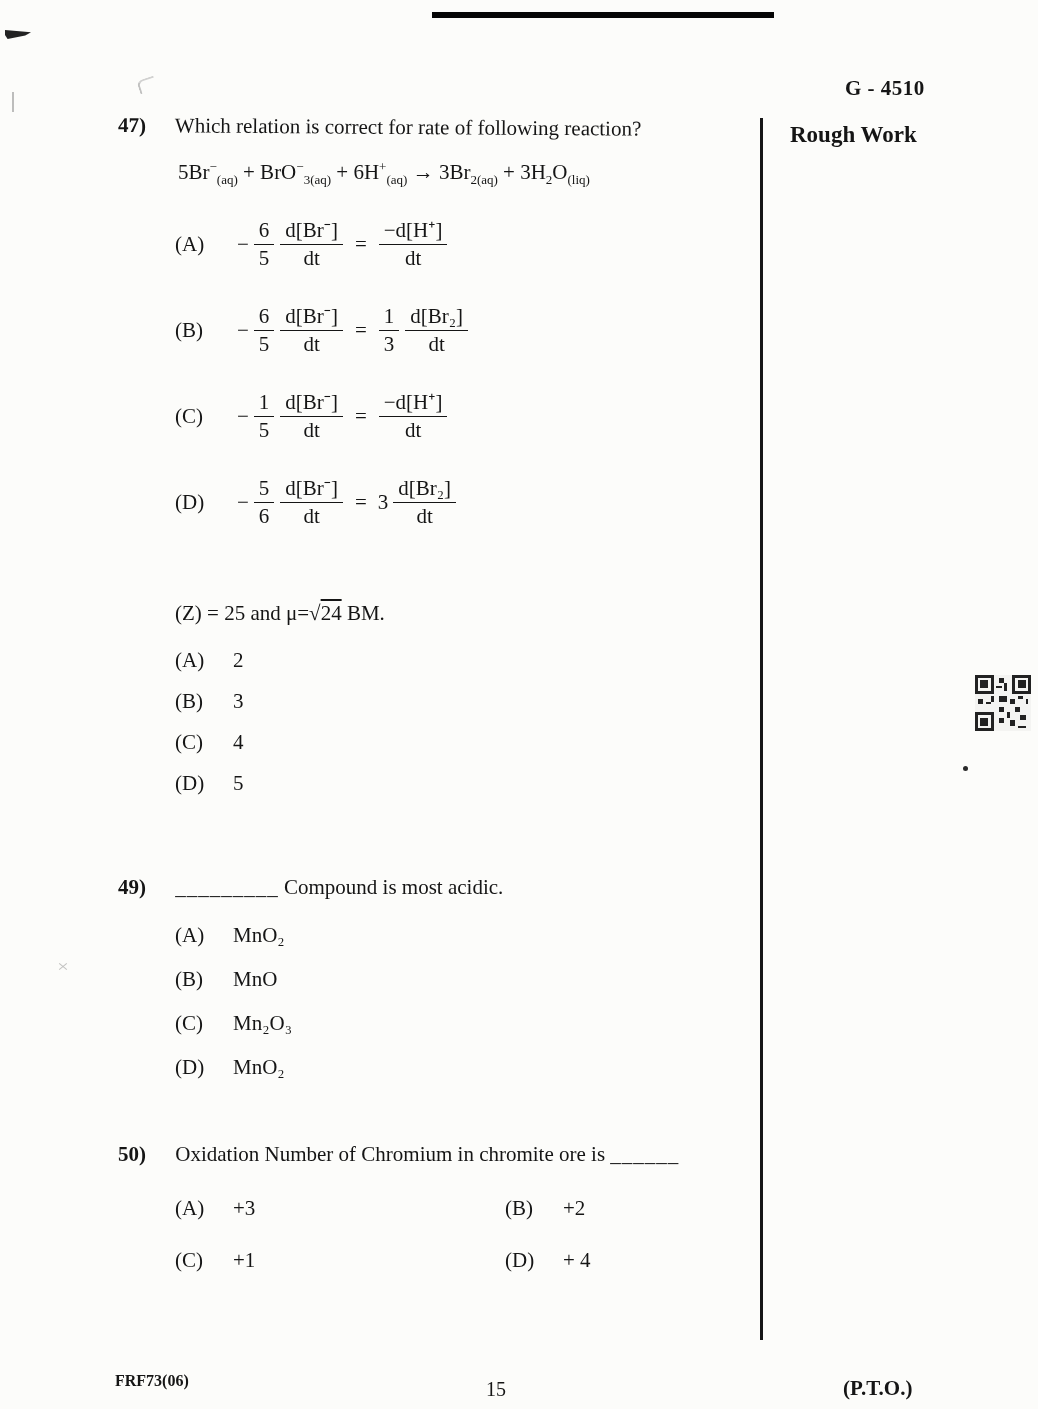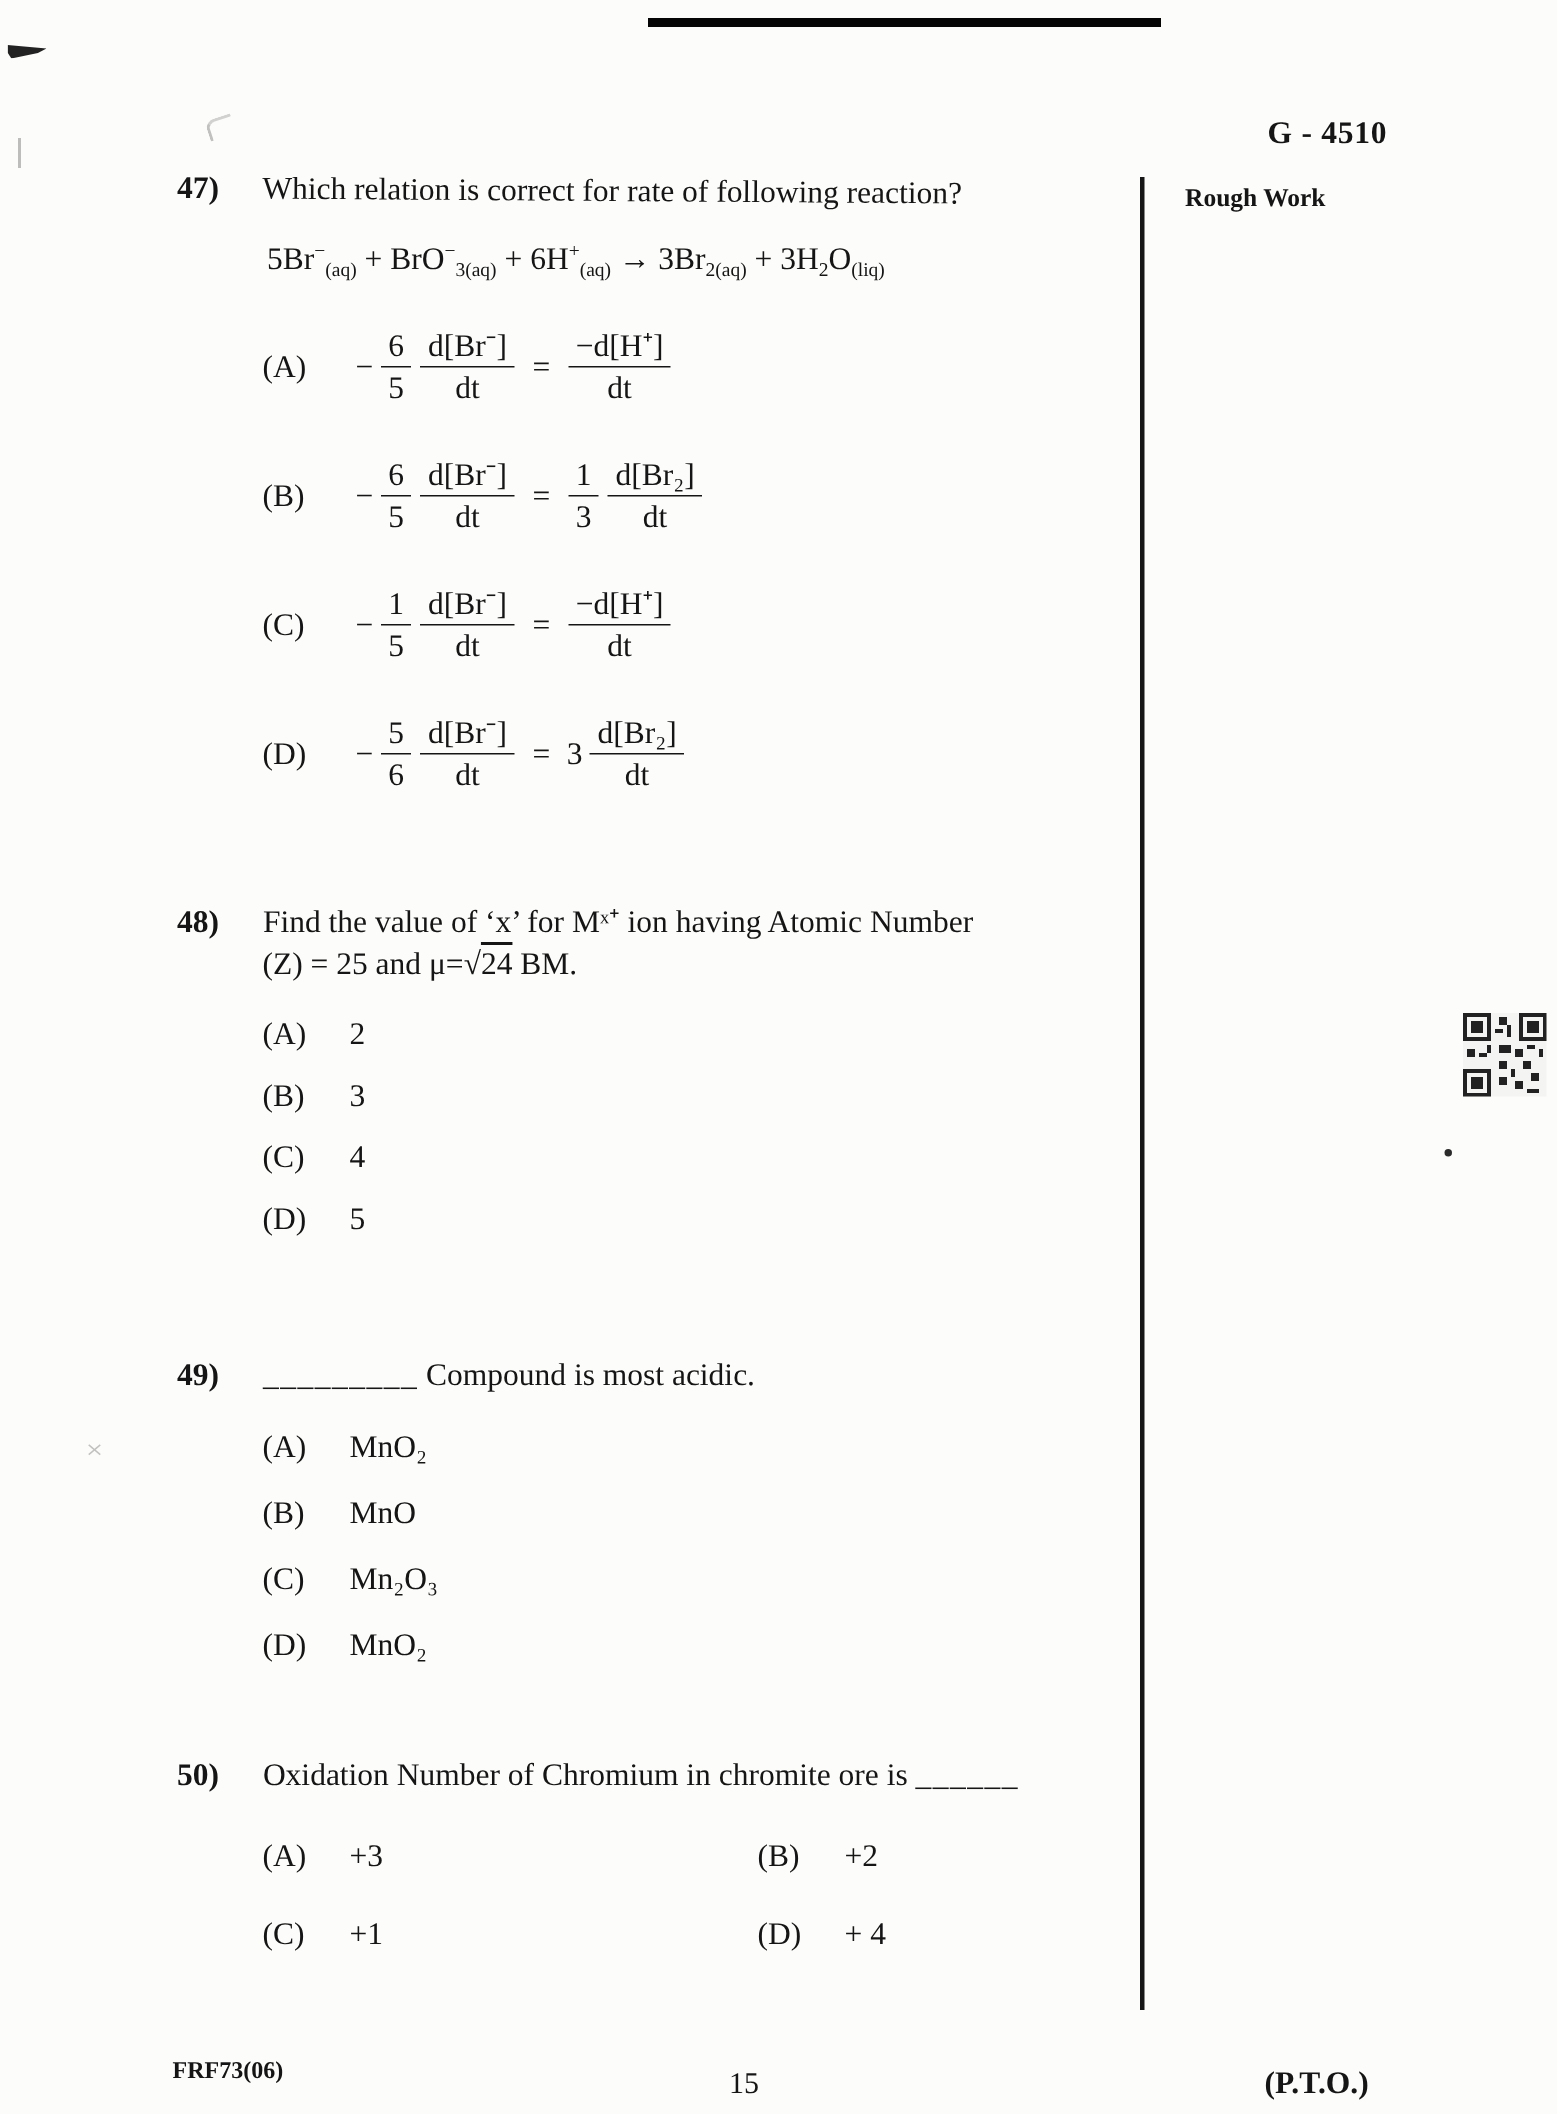--- a/index.html
+++ b/index.html
@@ -22,21 +22,21 @@
             transform:rotate(-18deg); opacity:.6; }
   .faint-x { position:absolute; left:58px; top:962px; width:10px; height:10px; opacity:.35; }
   .faint-x::before, .faint-x::after { content:""; position:absolute; left:0; top:4px; width:10px; height:1px; background:#555; }
   .faint-x::before { transform:rotate(40deg); }
   .faint-x::after { transform:rotate(-40deg); }
   .stray-dot { position:absolute; left:963px; top:766px; width:5px; height:5px; border-radius:50%; background:#2a2a2a; }
 
   .divider { position:absolute; left:760px; top:118px; width:2.5px; height:1222px; background:#161616; }
 
   .header-code { position:absolute; left:845px; top:76px; font-size:21px; font-weight:bold; letter-spacing:.5px; }
-  .rough-work  { position:absolute; left:790px; top:122px; font-size:17px; font-weight:bold; }
+  .rough-work  { position:absolute; left:790px; top:122px; font-size:23px; font-weight:bold; }
 
   .qr { position:absolute; left:975px; top:675px; width:56px; height:56px; }
 
   
   .content { position:absolute; left:118px; top:112px; width:644px; font-size:21px; }
 
   .q-head { line-height:27px; }
   .q-num { display:inline-block; min-width:52px; font-weight:bold; }
   .blank { letter-spacing:1px; }
 
@@ -208,24 +208,20 @@
         <span class="frac">
             <span class="num">d[Br₂]</span>
             <span class="den">dt</span>
           </span>
       </div>
 
     </div>
   </div>
 
   <div class="q48">
-    <div class="q-head">
-      <span class="q-num">48)</span>
-      <span>Find the value of ‘x’ for Mˣ⁺ ion having Atomic Number</span>
-    </div>
     <div class="q48-line2">
       <span>(Z) = 25 and μ=</span><span class="sqrt"><span>√</span><span class="sqrt-val">24</span></span><span> BM.</span>
     </div>
     <div class="opt-list">
 
         <div class="opt-row">
           <span class="opt-label">(A)</span>
           <span class="opt-value">2</span>
         </div>
 

